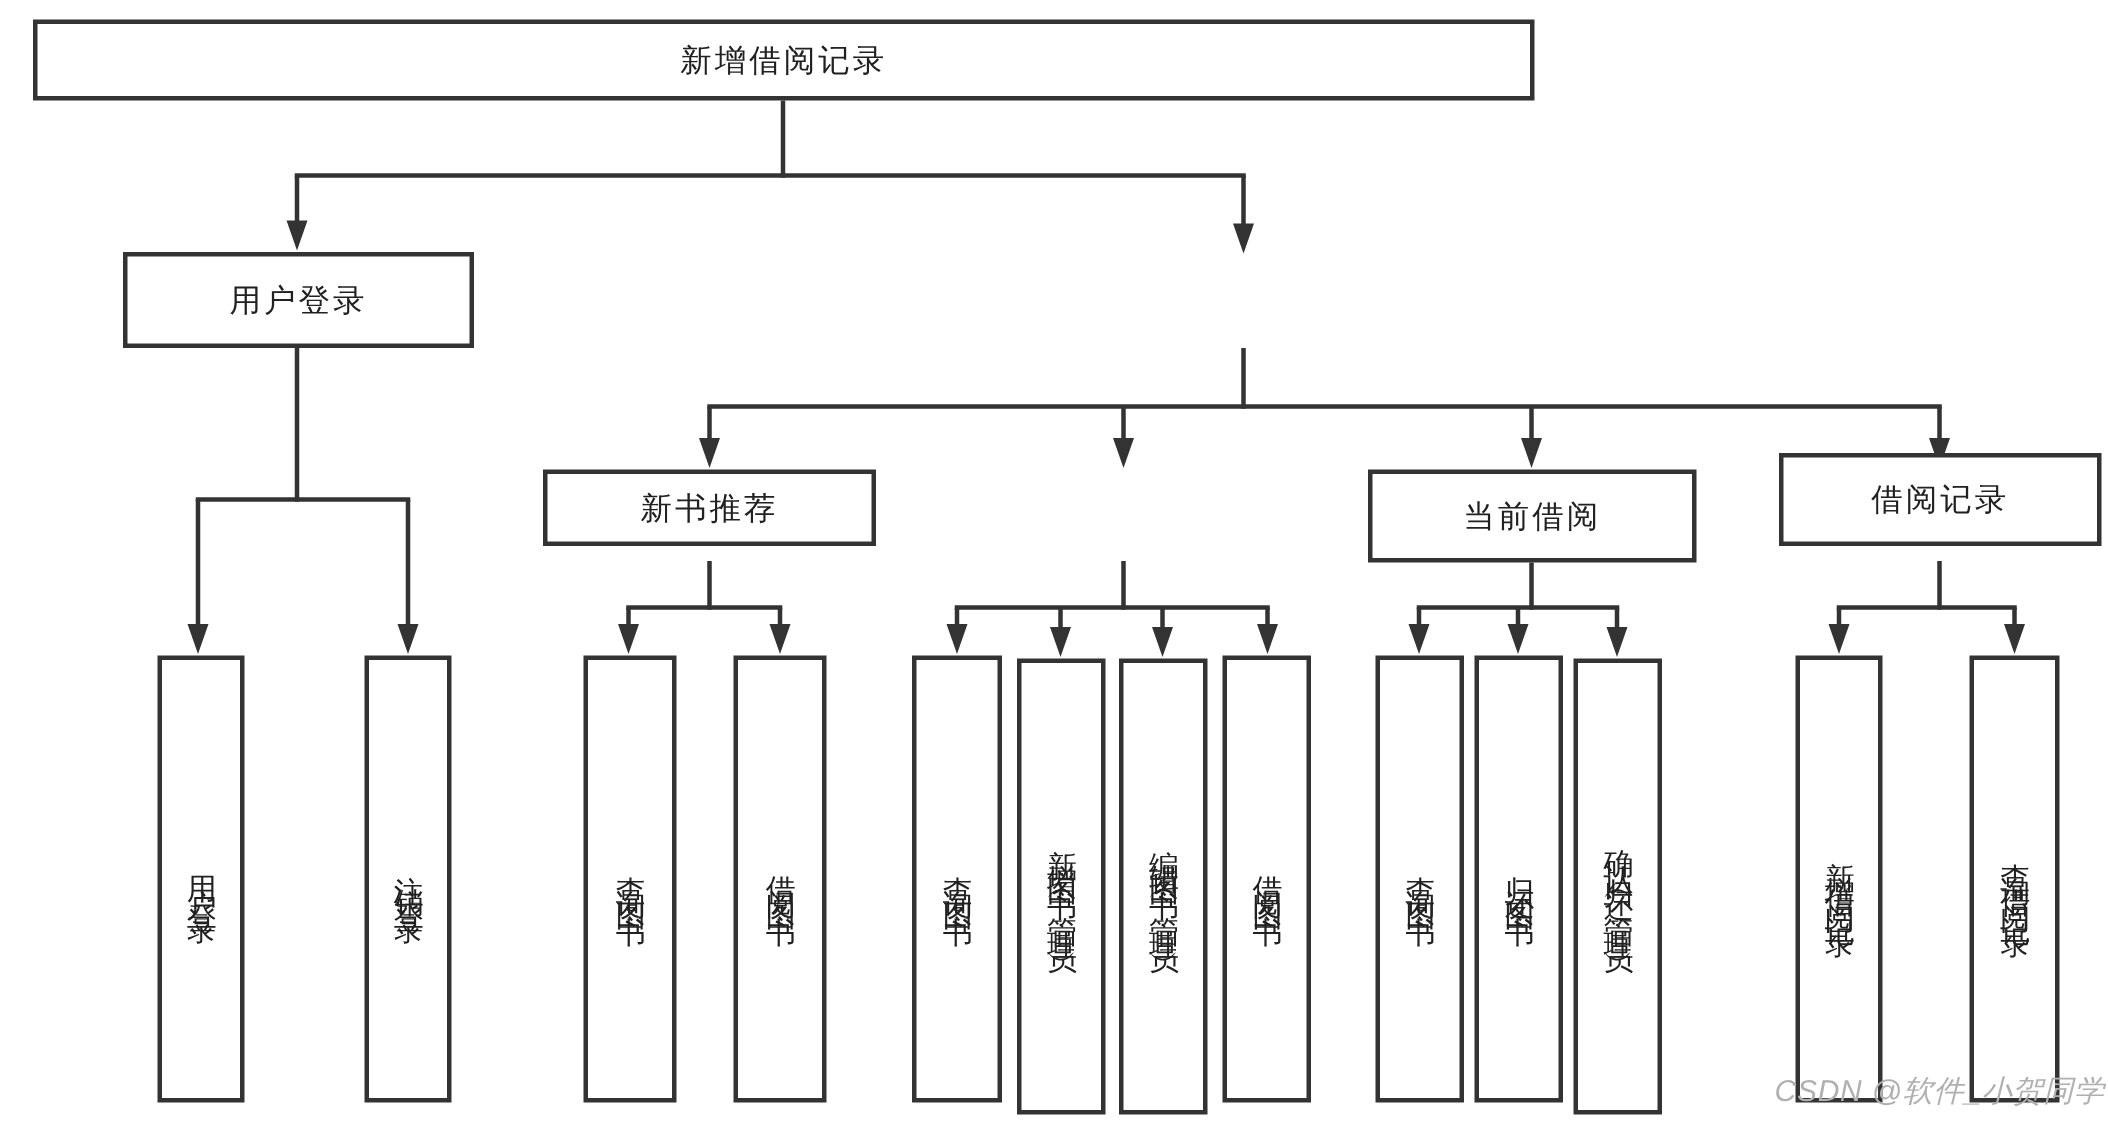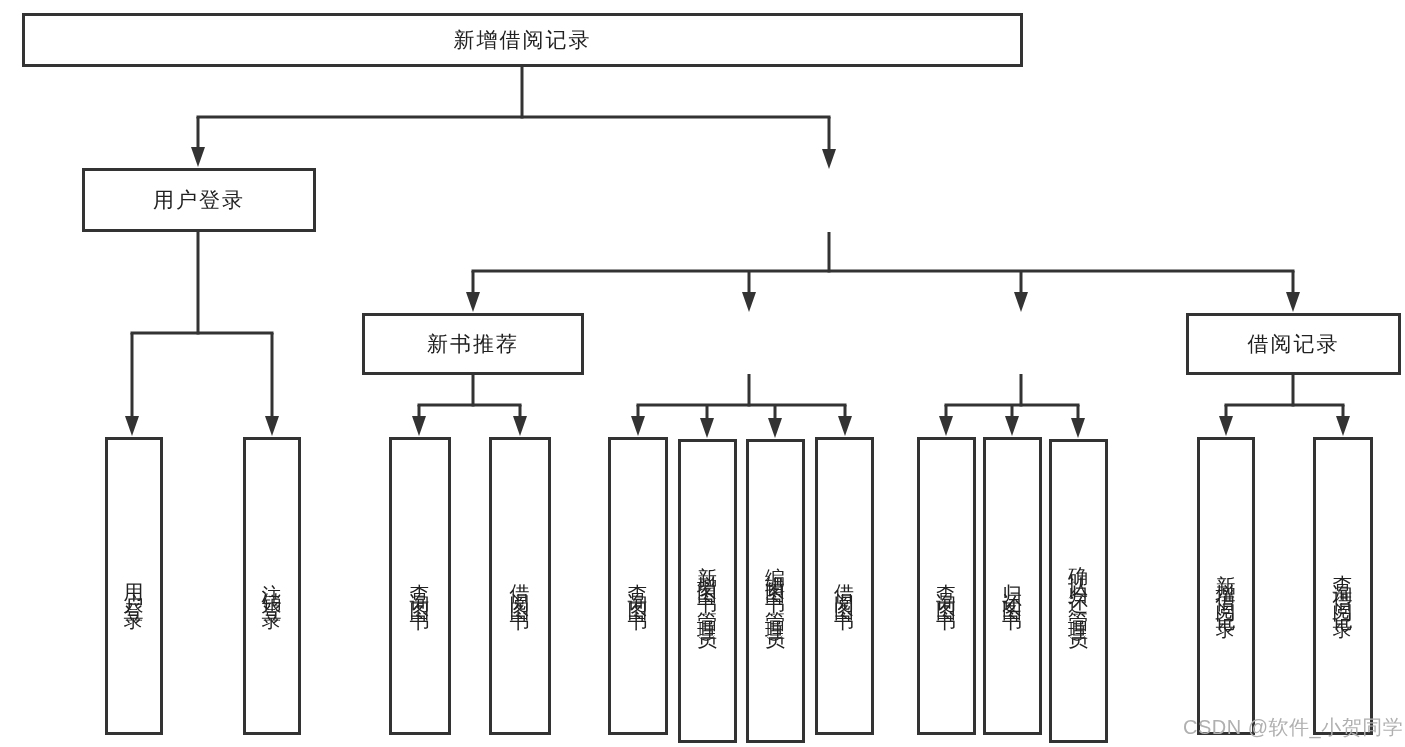--- a/index.html
+++ b/index.html
@@ -22,21 +22,21 @@
   .node.h span{
     font-size:21px; letter-spacing:2px; white-space:nowrap; color:var(--text);
   }
   .node.v span{
     writing-mode:vertical-rl; text-orientation:mixed;
     font-size:20px; letter-spacing:9px; line-height:1;
     color:var(--text); white-space:nowrap;
   }
   .watermark{
     position:absolute; z-index:3; left:1183px; top:714px;
-    font-size:20px; color:var(--watermark); letter-spacing:0.5px; white-space:nowrap;
+    font-size:20px; color:var(--watermark); letter-spacing:0.5px; white-space:nowrap;font-style:italic;
   }
 </style>
 </head>
 <body>
 
 <div class="canvas">
 
   <svg class="edges" width="1405" height="747" viewBox="0 0 1405 747">
 
     <g>
@@ -114,24 +114,27 @@
   </svg>
 
   <div class="node h" style="left:22px;top:13px;width:1001px;height:54px">
     <span>新增借阅记录</span>
   </div>
 
   <div class="node h" style="left:82px;top:168px;width:234px;height:64px">
     <span>用户登录</span>
   </div>
 
-  <div class="node h" style="left:362px;top:313px;width:222px;height:62px">
+  <div class="node h" style="left:362px;top:313px;width:222px;height:51px">
     <span>新书推荐</span>
   </div>
-  <div class="node h" style="left:1186px;top:313px;width:215px;height:62px">
+  <div class="node h" style="left:912px;top:313px;width:219px;height:62px">
+    <span>当前借阅</span>
+  </div>
+  <div class="node h" style="left:1186px;top:302px;width:215px;height:62px">
     <span>借阅记录</span>
   </div>
 
   <div class="node v" style="left:105px;top:437px;width:58px;height:298px">
     <span>用户登录</span>
   </div>
   <div class="node v" style="left:243px;top:437px;width:58px;height:298px">
     <span>注销登录</span>
   </div>
 

